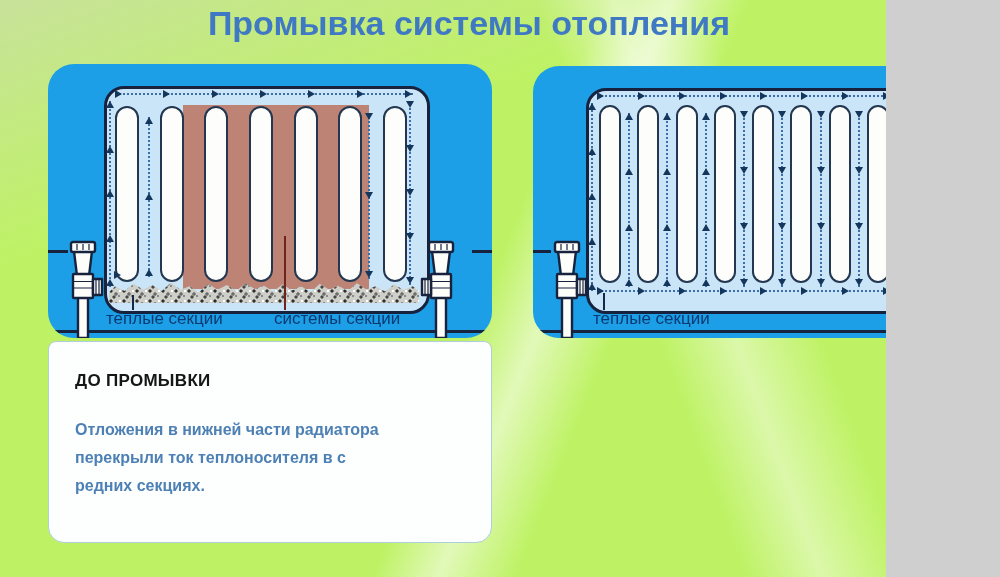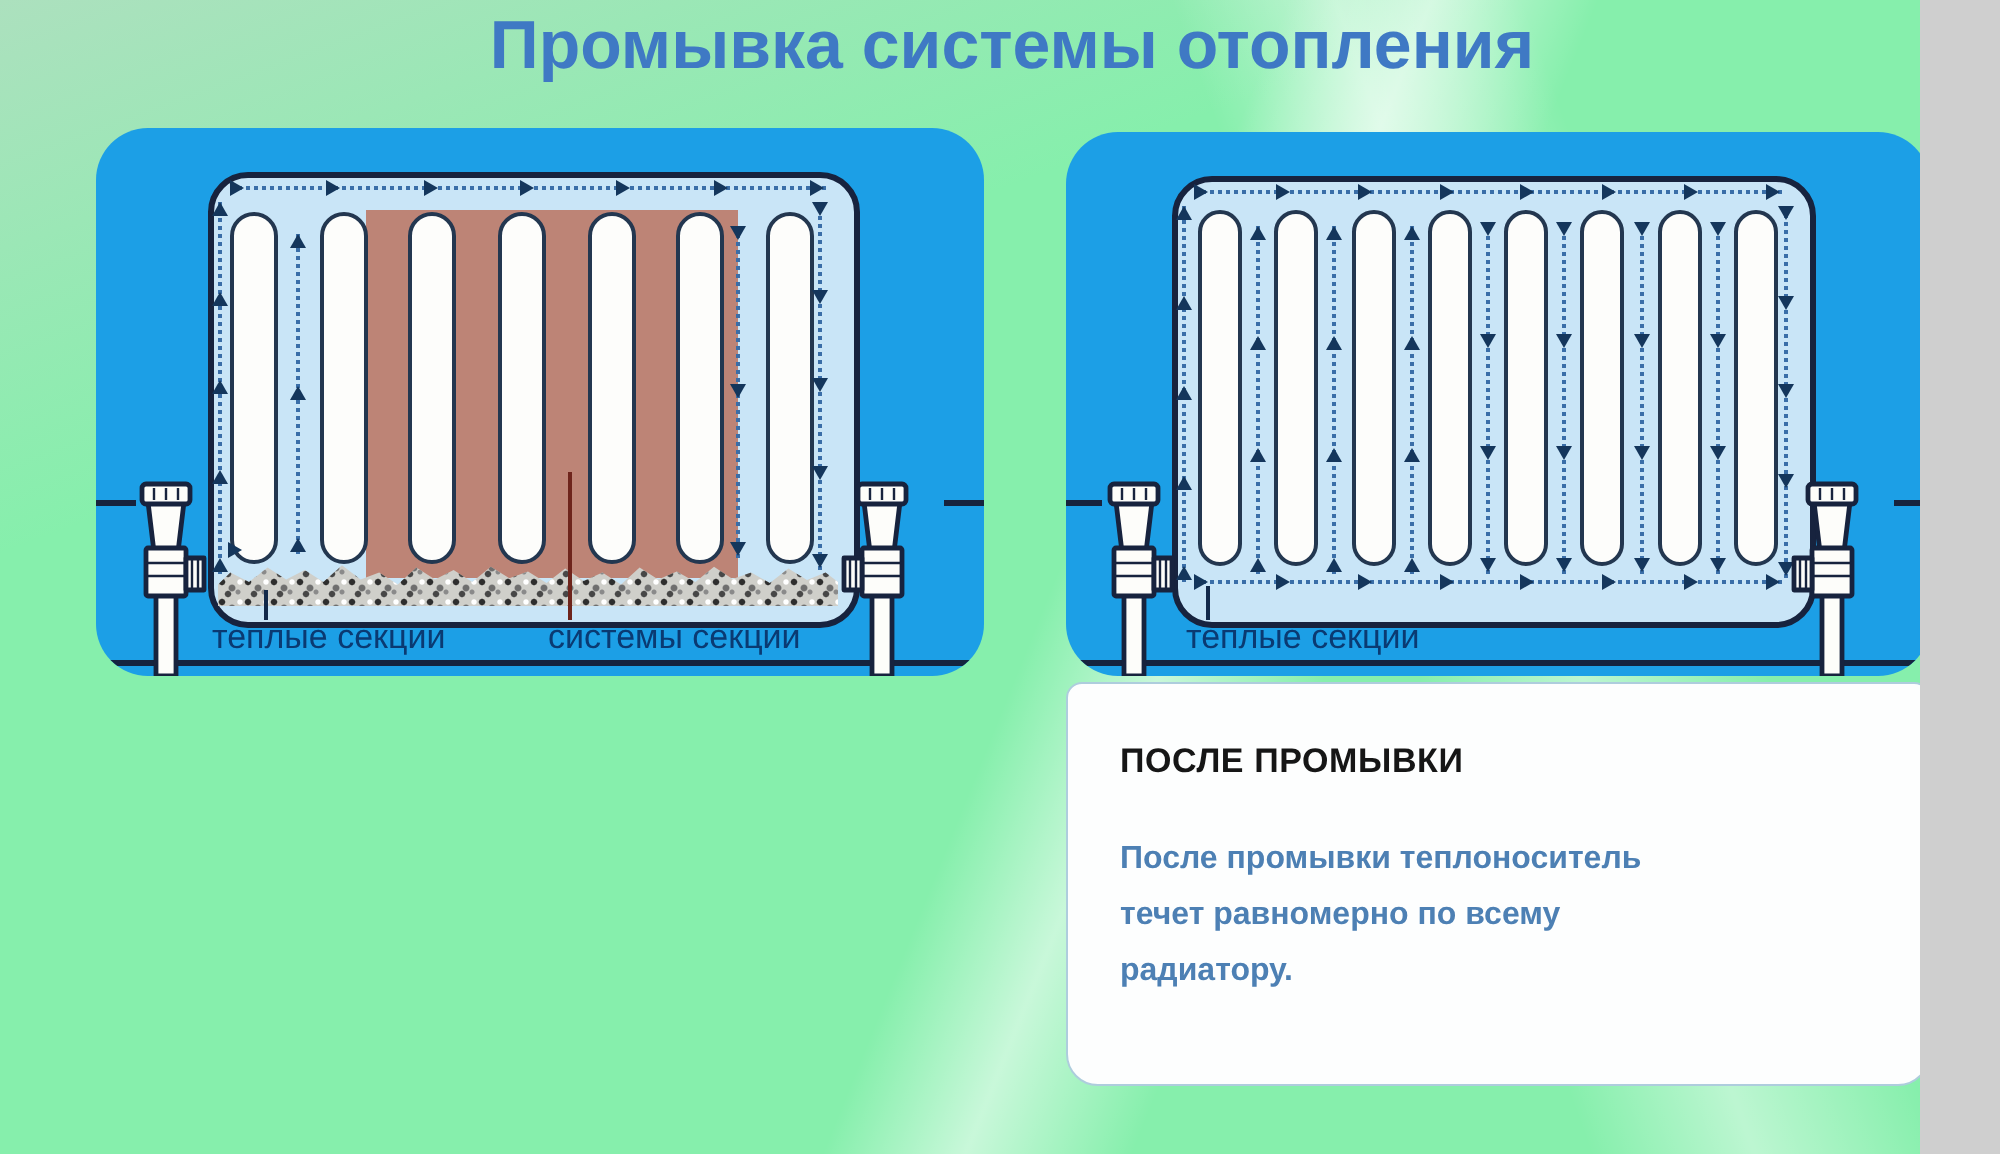--- a/index.html
+++ b/index.html
@@ -1,17 +1,17 @@
 <!DOCTYPE html>
 <html><head>
 <meta charset="utf-8">
 <style>
   html,body{margin:0;padding:0;}
   body{font-family:"Liberation Sans","DejaVu Sans",sans-serif;background:#cfcfcf;}
-  .stage{position:relative;width:960px;height:577px;background:#86efac;overflow:hidden;}
+  .stage{position:relative;width:886px;height:577px;background:#bef264;overflow:hidden;}
   .texture{position:absolute;inset:0;pointer-events:none;
     background-image:
       linear-gradient(112deg, rgba(255,255,255,0) 54%, rgba(255,255,255,.55) 60%, rgba(255,255,255,0) 67%),
       linear-gradient(70deg, rgba(255,255,255,0) 68%, rgba(255,255,255,.45) 75%, rgba(255,255,255,0) 83%),
       linear-gradient(160deg, rgba(210,210,208,.5) 0%, rgba(255,255,255,0) 30%);}
   .title{position:absolute;top:4px;left:0;width:100%;margin:0;text-align:center;
     padding-left:52px;box-sizing:border-box;font-size:34px;font-weight:bold;color:#3f79c4;}
   .column{position:absolute;}
   .col-before{left:48px;top:64px;width:444px;}
   .col-after{left:533px;top:66px;width:432px;}
@@ -135,20 +135,26 @@
               <path d="M34 39 v16 M37 39 v16" fill="none" stroke-width="1.2"></path>
               <rect x="9" y="2" width="24" height="10" rx="2"></rect>
               <path d="M15 4 v6 M21 4 v6 M27 4 v6" fill="none" stroke-width="1.2"></path>
             </g>
           </svg></div>
         <div class="diagram-label" style="left: 58px; top: 245px;">теплые секции</div>
         <div class="diagram-label" style="left: 226px; top: 245px;">системы секции</div>
         <div class="pointer" style="left: 84px; top: 231px; height: 15px; background: rgb(18, 41, 74);"></div>
         <div class="pointer" style="left: 236px; top: 172px; height: 74px; background: rgb(110, 36, 28);"></div>
       </div>
+    <div class="card">
+      <h2 class="card-heading">ДО ПРОМЫВКИ</h2>
+      <p class="card-body">Отложения в нижней части радиатора
+перекрыли ток теплоносителя в с
+редних секциях.</p>
+    </div>
   </section>
 
   <section class="column col-after">
     <div class="blue-panel" id="diagram-after">
         <div class="floor-line" style="top: 264px;"></div>
         <div class="wall-line" style="left: 0px; top: 184px; width: 18px;"></div>
         <div class="wall-line" style="left: 414px; top: 184px; width: 18px;"></div>
         <div class="radiator" style="left: 53px; top: 22px; width: 316px; height: 220px;">
           <div class="rad-inner">
             <div class="section" style="left: 10px; top: 14px; width: 22px; height: 178px;"></div>
@@ -268,20 +274,14 @@
               <path d="M11 41.5 h20 M11 48 h20" fill="none" stroke-width="1.2"></path>
               <rect x="31" y="39" width="9" height="16"></rect>
               <path d="M34 39 v16 M37 39 v16" fill="none" stroke-width="1.2"></path>
               <rect x="9" y="2" width="24" height="10" rx="2"></rect>
               <path d="M15 4 v6 M21 4 v6 M27 4 v6" fill="none" stroke-width="1.2"></path>
             </g>
           </svg></div>
         <div class="diagram-label" style="left: 60px; top: 243px;">теплые секции</div>
         <div class="pointer" style="left: 70px; top: 227px; height: 17px; background: rgb(18, 41, 74);"></div>
       </div>
-    <div class="card">
-      <h2 class="card-heading">ПОСЛЕ ПРОМЫВКИ</h2>
-      <p class="card-body">После промывки теплоноситель
-течет равномерно по всему
-радиатору.</p>
-    </div>
   </section>
 </div>
 
 </body></html>

